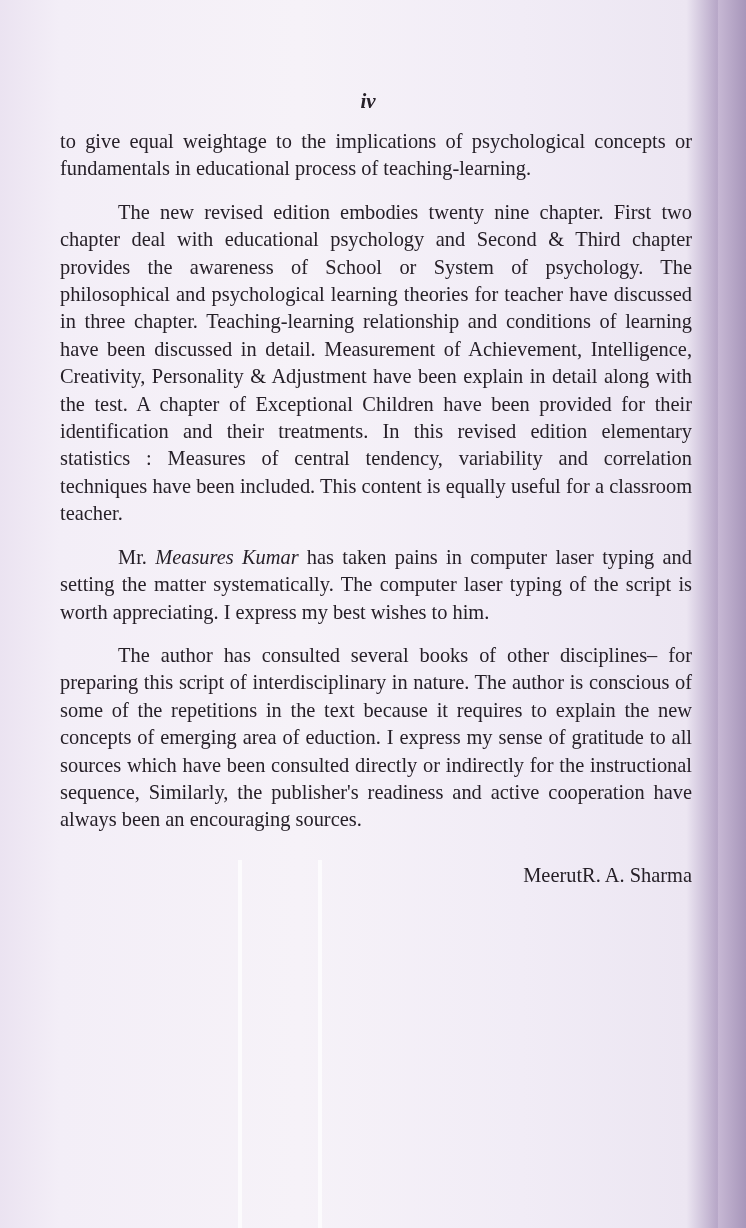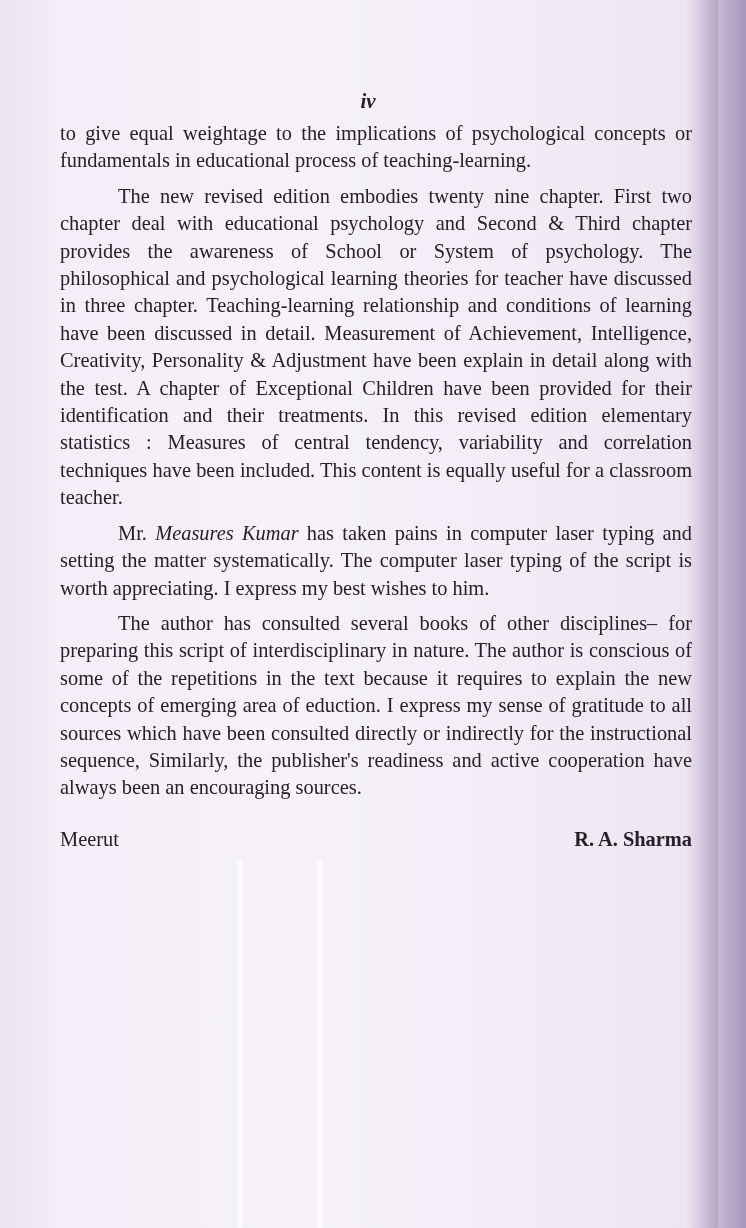--- a/index.html
+++ b/index.html
@@ -9,26 +9,26 @@
       font-family: "Liberation Serif", serif;
       color: #262028;
     }
     .edge { position: absolute; top: 0; right: 0; width: 28px; height: 1228px;
       background: linear-gradient(90deg, #c7b8d4, #a796ba); }
     .page-num { position: absolute; top: 58px; left: 0; width: 726px; text-align: center;
       font-style: italic; font-weight: bold; font-size: 21px; margin-top: 31px; }
     .page-num span { position: relative; left: 5px; }
     .text { position: absolute; left: 60px; top: 112px; width: 632px; font-size: 20.4px;
       line-height: 27.4px; text-align: justify; }
-    .text p { margin: 8px 0 6px 0; }
+    .text p { margin: 16px 0 6px 0; }
     .indent { text-indent: 58px; }
     b { font-weight: normal; }
-    .sig { position: absolute; top: 828px; left: 60px; width: 632px; font-size: 20.4px;
-      display: flex; justify-content: space-between; }
-    .sig .name { font-weight: bold; margin-left: 29px; }
+    .sig { position: absolute; top: 864px; left: 60px; width: 632px; font-size: 20.4px;
+      display: flex; justify-content: flex-end; }
+    .sig .name { font-weight: normal; }
     .ghost { position: absolute; left: 60px; top: 870px; width: 630px; font-size: 18px; line-height: 26px;
       color: rgba(80,70,100,0.10); transform: scaleX(-1); }
     .streak { position: absolute; top: 860px; width: 4px; height: 368px; background: rgba(255,255,255,0.7); }
   </style>
 </head>
 <body>
 
 <div class="edge"></div>
 <div class="ghost"></div>
 <div class="streak" style="left:238px"></div>

